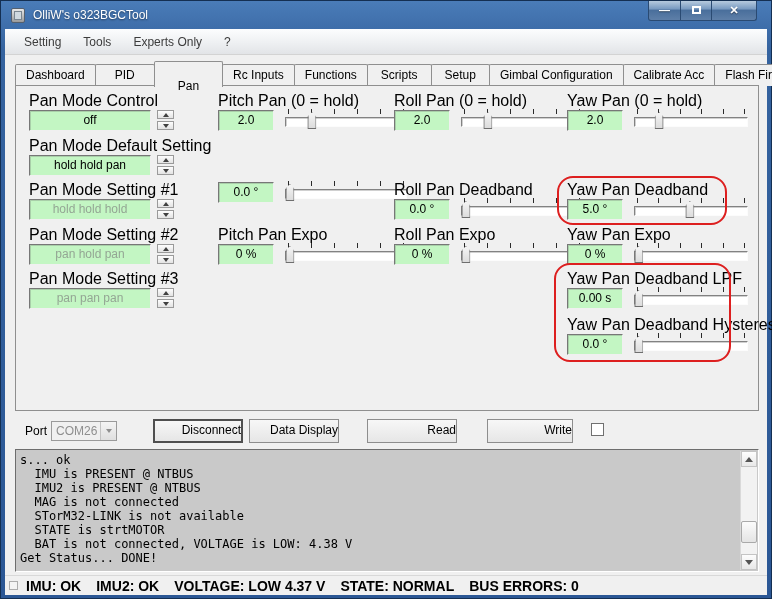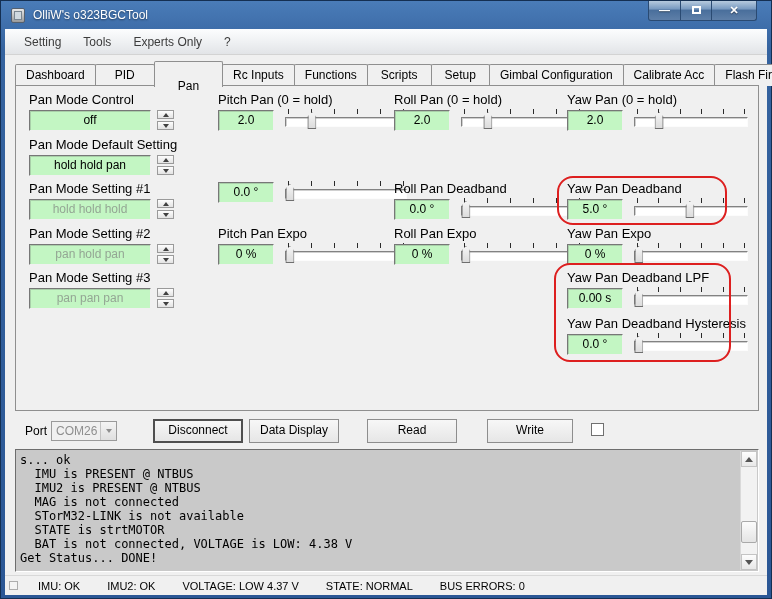--- a/index.html
+++ b/index.html
@@ -25,21 +25,21 @@
   .menu-item { padding:4px 11px; color:#3c3c3c; }
 
   
   .tabs { position:absolute; left:10px; top:31px; height:26px; display:flex; align-items:flex-end; }
   .tab { height:22px; padding:0 10px; line-height:21px; background:#f0f0f0; border:1px solid #8f8f8f; border-bottom:none; border-radius:2px 2px 0 0; margin-right:-1px; white-space:nowrap; }
   .tab.active { height:26px; line-height:25px; padding:12px 23px; background:#f0f0f0; position:relative; z-index:3; margin-bottom:-1px; }
   .panel { position:absolute; left:10px; top:56px; width:744px; height:326px; border:1px solid #8f8f8f; background:#f0f0f0; }
 
   
   .group { position:absolute; white-space:nowrap; }
-  .lbl { font-size:13px; height:15px; margin-bottom:2px; }
+  .lbl { font-size:16px; height:15px; margin-bottom:2px; }
   .row { display:flex; align-items:center; height:22px; }
   .vbox { width:56px; height:21px; background:#c3f6c3; border:1px solid #777; border-bottom-color:#f0f0f0; border-right-color:#f0f0f0; box-shadow:inset 1px 1px 0 rgba(90,90,90,.25); text-align:center; line-height:19px; font-size:12px; }
   .vbox.wide { width:122px; }
   .vbox.dis { color:#94a694; }
 
   .spin { display:flex; flex-direction:column; gap:2px; margin-left:6px; }
   .sbtn { width:17px; height:9px; background:linear-gradient(180deg,#fdfdfd,#e3e3e3); border:1px solid #9a9a9a; display:flex; align-items:center; justify-content:center; }
   .tri-up { width:0; height:0; border-left:3px solid transparent; border-right:3px solid transparent; border-bottom:4px solid #404040; }
   .tri-down { width:0; height:0; border-left:3px solid transparent; border-right:3px solid transparent; border-top:4px solid #404040; }
 
@@ -51,38 +51,38 @@
   .thumb { position:absolute; top:3px; width:9px; height:17px; background:linear-gradient(180deg,#f4f4f4,#dcdcdc); border:1px solid #6e6e6e; transform:translateX(-50%); clip-path:polygon(50% 0,100% 28%,100% 100%,0 100%,0 28%); z-index:2; }
 
   .ring { position:absolute; border:2px solid #dd1f1f; border-radius:16px; z-index:4; pointer-events:none; }
 
   
   .conn-label { position:absolute; left:20px; top:395px; }
   .port-select { position:absolute; left:46px; top:392px; width:66px; height:20px; border:1px solid #9a9a9a; background:#f0f0f0; color:#8f8f8f; display:flex; }
   .port-select .val { flex:1; line-height:18px; padding-left:4px; }
   .port-select .drop { width:16px; border-left:1px solid #c2c2c2; background:linear-gradient(180deg,#f4f4f4,#dfdfdf); display:flex; align-items:center; justify-content:center; }
   .drop i { width:0; height:0; border-left:3px solid transparent; border-right:3px solid transparent; border-top:4px solid #8f8f8f; }
-  .btn { position:absolute; top:390px; height:24px; background:linear-gradient(180deg,#f7f7f7,#e6e6e6); border:1px solid #8d8d8d; text-align:center; line-height:21px; font-size:12px; }
+  .btn { position:absolute; top:390px; height:24px; background:linear-gradient(180deg,#f7f7f7,#e6e6e6); border:1px solid #8d8d8d; text-align:right; line-height:21px; font-size:12px; }
   .btn.default { border:2px solid #4f4f4f; line-height:19px; }
   .chk { position:absolute; width:13px; height:13px; background:#fff; border:1px solid #707070; }
 
   
   .log { position:absolute; left:10px; top:420px; width:744px; height:123px; background:#c9c9c9; border:1px solid #6d6d6d; border-bottom-color:#fff; border-right-color:#fff; font-family:"DejaVu Sans Mono", monospace; font-size:12px; line-height:14px; padding:3px 20px 3px 4px; overflow:hidden; }
   .log-line { white-space:pre; }
   .vscroll { position:absolute; top:1px; right:1px; bottom:1px; width:17px; background:#f2f2f2; border-left:1px solid #d9d9d9; }
   .sc-btn { position:absolute; left:0; width:16px; height:16px; background:linear-gradient(180deg,#fdfdfd,#e8e8e8); border:1px solid #c4c4c4; display:flex; align-items:center; justify-content:center; }
   .sc-btn.up { top:0; } .sc-btn.down { bottom:0; }
   .sc-up-arrow { width:0;height:0;border-left:4px solid transparent;border-right:4px solid transparent;border-bottom:5px solid #555; }
   .sc-down-arrow { width:0;height:0;border-left:4px solid transparent;border-right:4px solid transparent;border-top:5px solid #555; }
   .sc-thumb { position:absolute; left:0; top:70px; width:16px; height:22px; background:linear-gradient(180deg,#fbfbfb,#e4e4e4); border:1px solid #a9a9a9; border-radius:2px; }
 
   
   .statusbar { position:absolute; left:0; right:0; top:546px; height:20px; background:#f0f0f0; border-top:1px solid #d8d8d8; display:flex; align-items:center; padding-left:4px; }
   .status-chk { width:9px; height:9px; background:#f4f4f4; border:1px solid #adadad; margin-right:8px; }
-  .status-item { margin-right:15px; font-weight:normal; font-size:11px; white-space:nowrap;margin-left:12px; }
+  .status-item { margin-right:15px; font-weight:bold; font-size:14px; white-space:nowrap; }
 </style>
 </head>
 <body>
 
 <div class="frame">
   <div class="titlebar">
     <div class="app-icon"></div>
     <div class="title-text">OlliW's o323BGCTool</div>
     <div class="winbtns">
       <div class="winbtn min">—</div>

